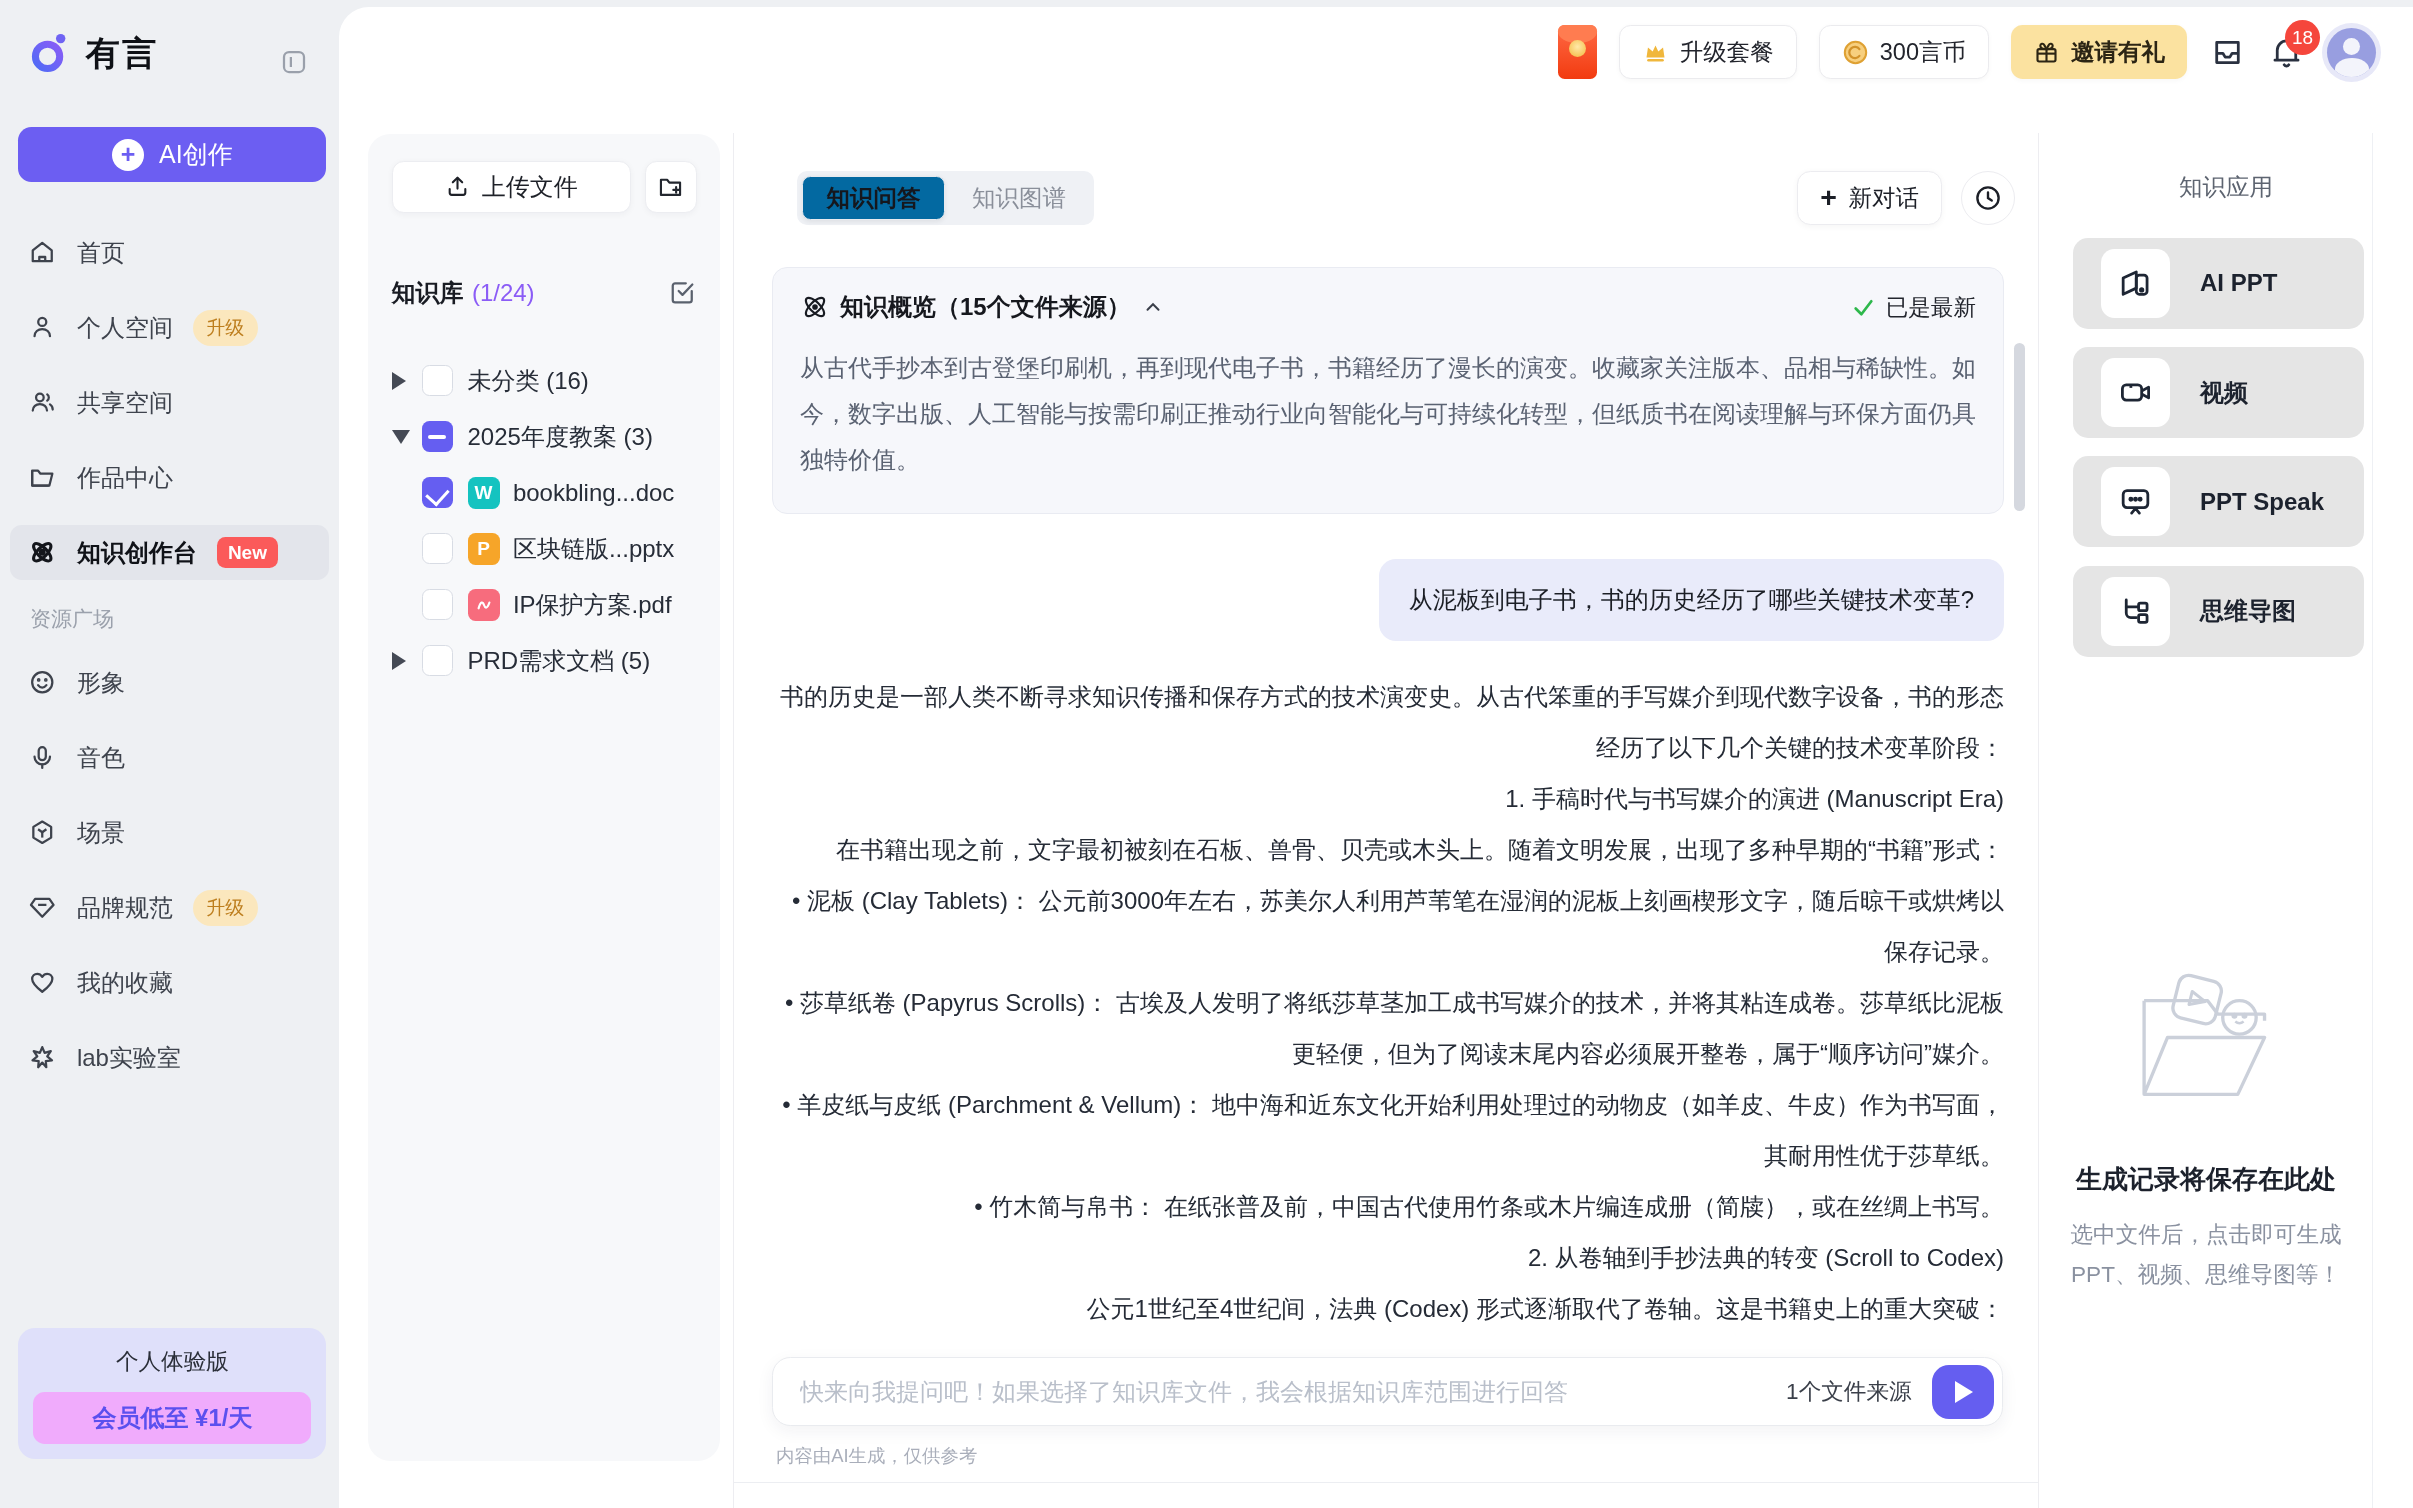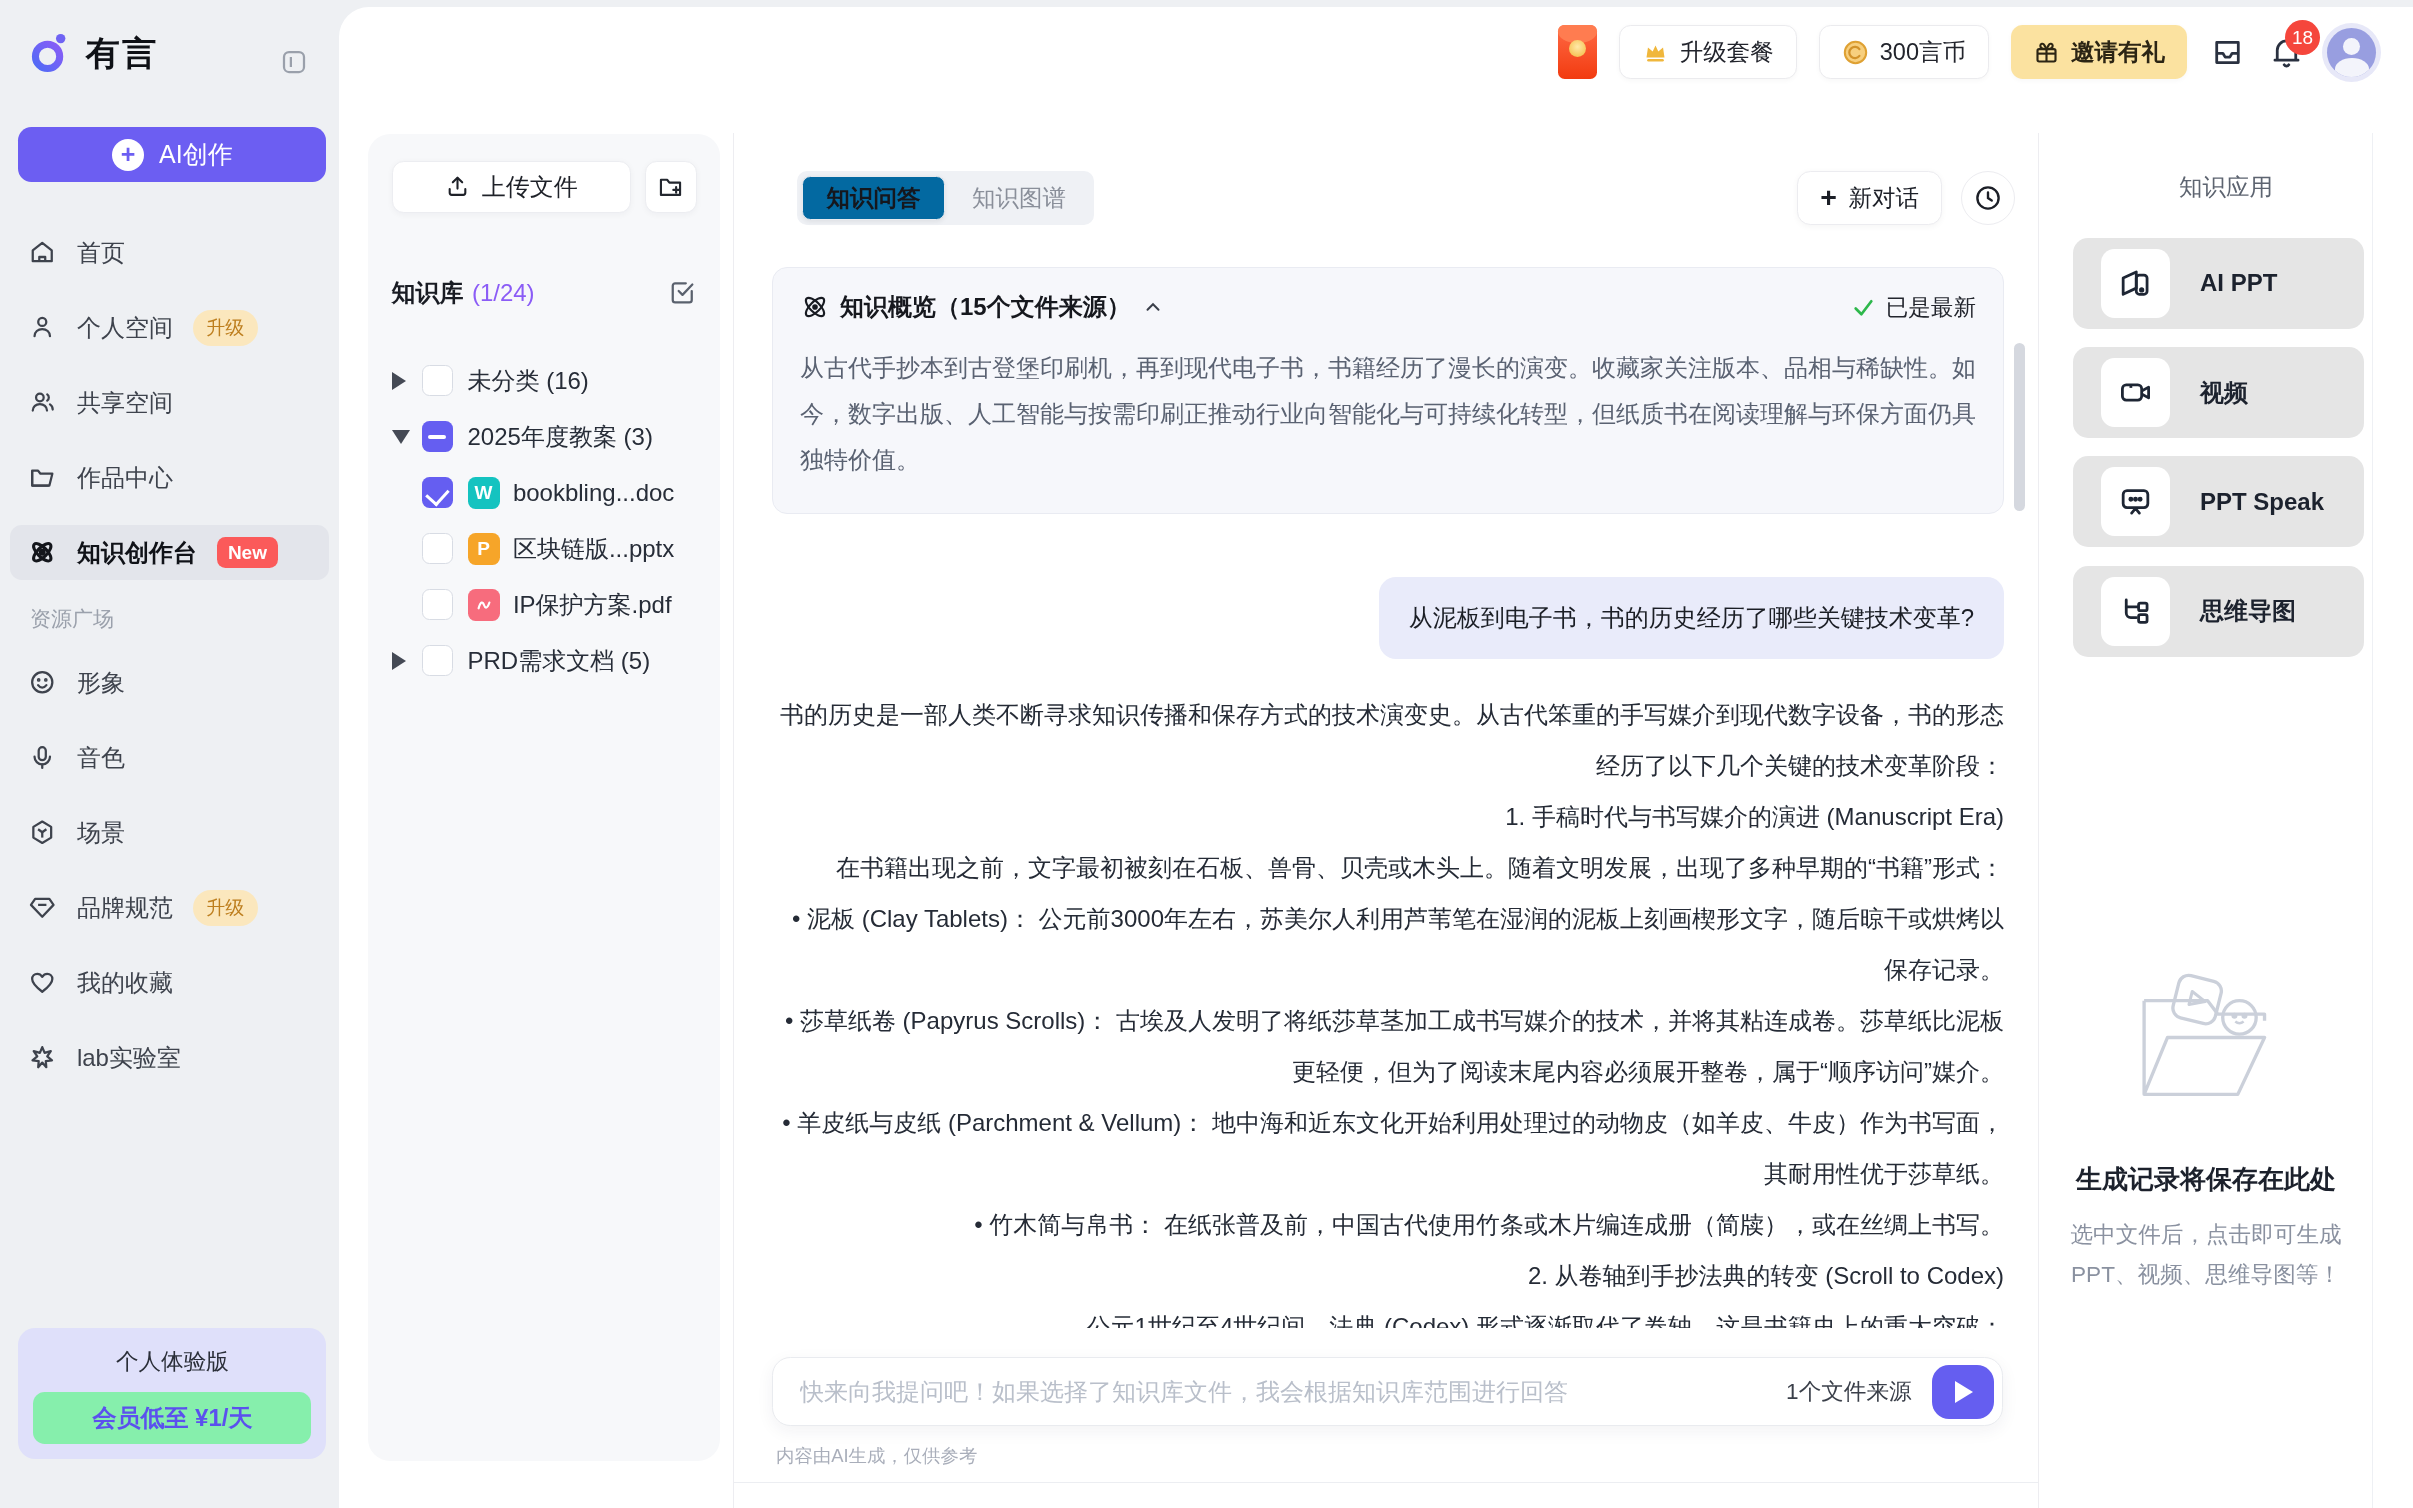--- a/index.html
+++ b/index.html
@@ -26,21 +26,21 @@
     font-size:24px; color:#3e434d; margin-bottom:20px; cursor:pointer; }
   .nav-item .nicon { width:28.5px; height:28.5px; color:#3e434d; flex:none; }
   .nav-item.active { background:#e3e5eb; color:#101218; font-weight:bold; }
   .nav-item.active .nicon { color:#14161c; }
   .badge-upgrade { background:#fbe7bd; color:#bd7e1e; font-size:19px; padding:5px 13.4px; border-radius:837px; }
   .badge-new { background:#fb5a5a; color:#fff; font-size:19px; font-weight:bold; padding:4.2px 11px; border-radius:8.4px; }
   .section-label { font-size:21px; color:#9ba1ac; margin:25px 0 22px 20px; }
   .plan-card { position:absolute; left:18.4px; bottom:49px; width:308px; border-radius:17px;
     background:#dfe0fa; padding:18.4px 15px 15px; text-align:center; }
   .plan-title { font-size:22.6px; color:#2a2e38; margin-bottom:15px; }
-  .plan-btn { background:#86efac; height:52px; border-radius:11.7px; display:flex; align-items:center;
+  .plan-btn { background:#f0abfc; height:52px; border-radius:11.7px; display:flex; align-items:center;
     justify-content:center; font-size:24px; font-weight:bold; color:#5b50ee; cursor:pointer; }
 
   
   .main { position:absolute; left:339px; top:6.7px; right:0; bottom:0; background:#fff;
     border-radius:30px 0 0 0; }
 
   
   .topbar { position:absolute; top:13.4px; right:37px; display:flex; align-items:center; gap:22px; height:64px; z-index:5; }
   .redpacket { width:39px; height:54px; border-radius:6.7px; background:linear-gradient(#ff6a45,#f23b10);
     position:relative; cursor:pointer; }
@@ -118,21 +118,21 @@
   .ov-head { display:flex; align-items:center; }
   .ov-icon { width:30px; height:30px; color:#181b22; margin-right:10px; }
   .ov-title { font-size:24px; font-weight:bold; color:#16181e; }
   .ov-chevron { width:22px; height:22px; color:#3a3f4a; margin-left:11.7px; }
   .ov-status { margin-left:auto; display:flex; align-items:center; gap:10px; font-size:22.6px; color:#41465
   2; }
   .ov-check { width:25px; height:25px; color:#2eb84c; }
   .ov-body { margin-top:22px; font-size:24px; color:#5a6272; line-height:46px; }
 
   .bubble-row { display:flex; justify-content:flex-end; margin-top:45px; }
-  .bubble { background:#e9ebfa; border-radius:17px; padding:25px 30px; font-size:24px; color:#1b1e25;margin-top:18px; }
+  .bubble { background:#e9ebfa; border-radius:17px; padding:25px 30px; font-size:24px; color:#1b1e25; }
 
   .answer { margin-top:30px; font-size:24px; color:#252b36; line-height:51px;text-align:right; }
   .answer p { margin:0; }
 
   .scrollbar-thumb { position:absolute; right:12.6px; top:210px; width:11.7px; height:168px; border-radius:5.9px;
     background:#d5d8df; cursor:pointer; }
 
   .input-bar { position:absolute; left:38px; right:35px; bottom:82px; height:69px; background:#fff;
     border:0.8px solid #e9ebef; border-radius:18.4px; display:flex; align-items:center; padding:0 8.4px 0 27px;
     box-shadow:0 5px 17px rgba(30,34,60,.06); }

